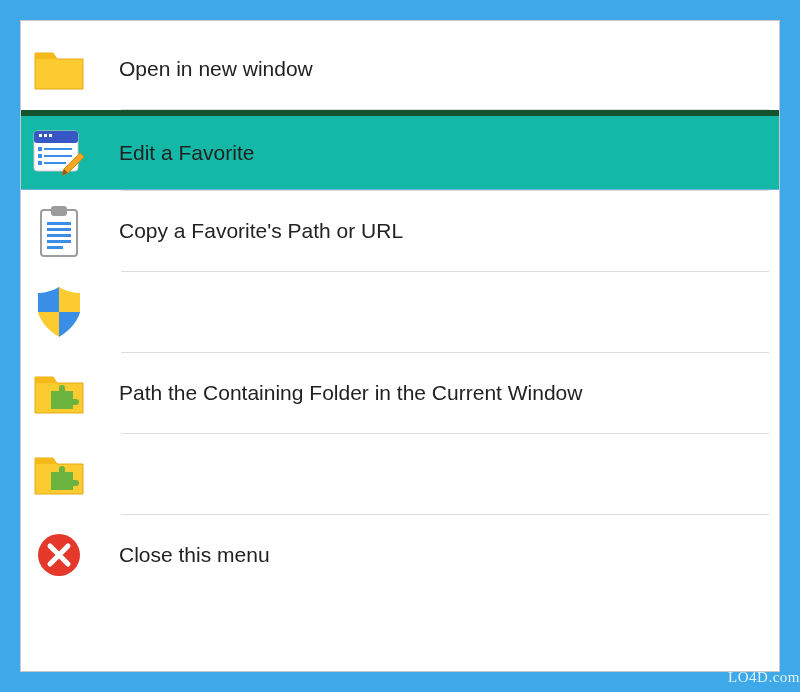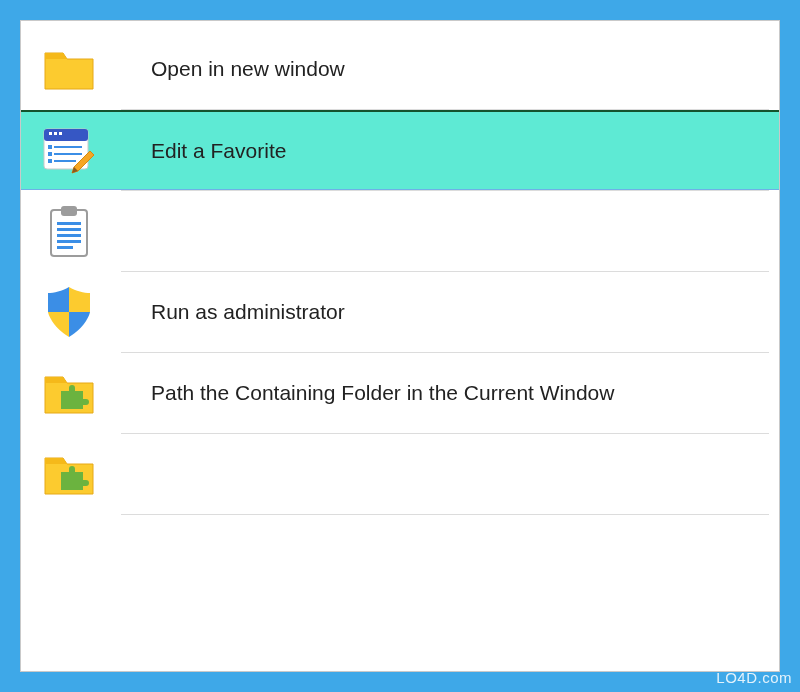--- a/index.html
+++ b/index.html
@@ -25,28 +25,27 @@
       background: #ffffff;
       border: 1px solid #c9c9c9;
     }
     .menu-list {
       padding-top: 8px;
     }
     .menu-item {
       display: flex;
       align-items: center;
       height: 80px;
-      padding-left: 18px;
+      padding-left: 8px;
       cursor: pointer;
       position: relative;
-      gap: 22px;
     }
     .menu-item.selected {
-      background: #5eead4;
-      border-top: 2px solid #14532d;
+      background: #14b8a6;
+      border-top: 6px solid #14532d;
       border-bottom: 1px solid #6db0e8;
     }
     .separator {
       height: 1px;
       background: #dcdcdc;
       margin-left: 100px;
       margin-right: 10px;
     }
     .icon-wrap {
       width: 60px;
@@ -56,24 +55,24 @@
       justify-content: center;
       flex-shrink: 0;
     }
     .label {
       padding-left: 30px;
       white-space: nowrap;
     }
     .watermark {
       position: absolute;
       bottom: 6px;
-      right: 8px;
+      right: 0;
       font-size: 15px;
       color: rgba(255,255,255,0.85);
-      font-family: Liberation Sans, sans-serif;
+      font-family: Liberation Serif, serif;
       letter-spacing: 0.5px;
     }
     svg { display: block; }
   </style>
 </head>
 <body>
 
 <div class="menu-container">
   <div class="menu-list">
 
@@ -115,34 +114,34 @@
         <svg width="44" height="54" viewBox="0 0 44 54">
           <rect x="4" y="6" width="36" height="46" rx="3" fill="#ffffff" stroke="#9c9c9c" stroke-width="2"></rect>
           <rect x="14" y="2" width="16" height="10" rx="3" fill="#9c9c9c"></rect>
           <rect x="10" y="18" width="24" height="3" fill="#3b8ee6"></rect>
           <rect x="10" y="24" width="24" height="3" fill="#3b8ee6"></rect>
           <rect x="10" y="30" width="24" height="3" fill="#3b8ee6"></rect>
           <rect x="10" y="36" width="24" height="3" fill="#3b8ee6"></rect>
           <rect x="10" y="42" width="16" height="3" fill="#3b8ee6"></rect>
         </svg>
       </span>
+      <span class="label">Copy a Favorite's Path or URL</span>
     </div>
     <div class="separator"></div>
 
     <div class="menu-item">
       <span class="icon-wrap">
         <svg width="50" height="54" viewBox="0 0 50 54">
           <path d="M25 2 C18 6 10 8 4 8 C4 26 8 42 25 52 C42 42 46 26 46 8 C40 8 32 6 25 2 Z" fill="#fff"></path>
           <path d="M25 2 C18 6 10 8 4 8 L4 27 L25 27 Z" fill="#3b8ee6"></path>
           <path d="M25 2 C32 6 40 8 46 8 L46 27 L25 27 Z" fill="#fccb2f"></path>
           <path d="M4 27 L25 27 L25 52 C8 42 4 28 4 27 Z" fill="#fccb2f"></path>
           <path d="M46 27 L25 27 L25 52 C42 42 46 28 46 27 Z" fill="#3b8ee6"></path>
         </svg>
       </span>
-      <span class="label">Run as administrator</span>
     </div>
     <div class="separator"></div>
 
     <div class="menu-item">
       <span class="icon-wrap">
         <svg width="52" height="44" viewBox="0 0 52 44">
           <path d="M2 6 L20 6 L24 12 L50 12 L50 42 L2 42 Z" fill="#fccb2f" stroke="#e6a817" stroke-width="1"></path>
           <path d="M2 6 L20 6 L24 12 L2 12 Z" fill="#f5b91a"></path>
           <path d="M18 20 h8 v-3 a3 3 0 0 1 6 0 v3 h8 v8 h3 a3 3 0 0 1 0 6 h-3 v4 h-22 z" fill="#6bb33f"></path>
         </svg>
@@ -155,17 +154,26 @@
       <span class="icon-wrap">
         <svg width="52" height="44" viewBox="0 0 52 44">
           <path d="M2 6 L20 6 L24 12 L50 12 L50 42 L2 42 Z" fill="#fccb2f" stroke="#e6a817" stroke-width="1"></path>
           <path d="M2 6 L20 6 L24 12 L2 12 Z" fill="#f5b91a"></path>
           <path d="M18 20 h8 v-3 a3 3 0 0 1 6 0 v3 h8 v8 h3 a3 3 0 0 1 0 6 h-3 v4 h-22 z" fill="#6bb33f"></path>
         </svg>
       </span>
     </div>
     <div class="separator"></div>
 
+    <div class="menu-item">
+      <span class="icon-wrap">
+        <svg width="46" height="46" viewBox="0 0 46 46">
+          <circle cx="23" cy="23" r="21" fill="#e4382b"></circle>
+          <path d="M14 14 L32 32 M32 14 L14 32" stroke="#ffffff" stroke-width="5" stroke-linecap="round"></path>
+        </svg>
+      </span>
+      <span class="label">Close this menu</span>
+    </div>
 
   </div>
 </div>
 
 <div class="watermark">LO4D.com</div>
 
 </body></html>

